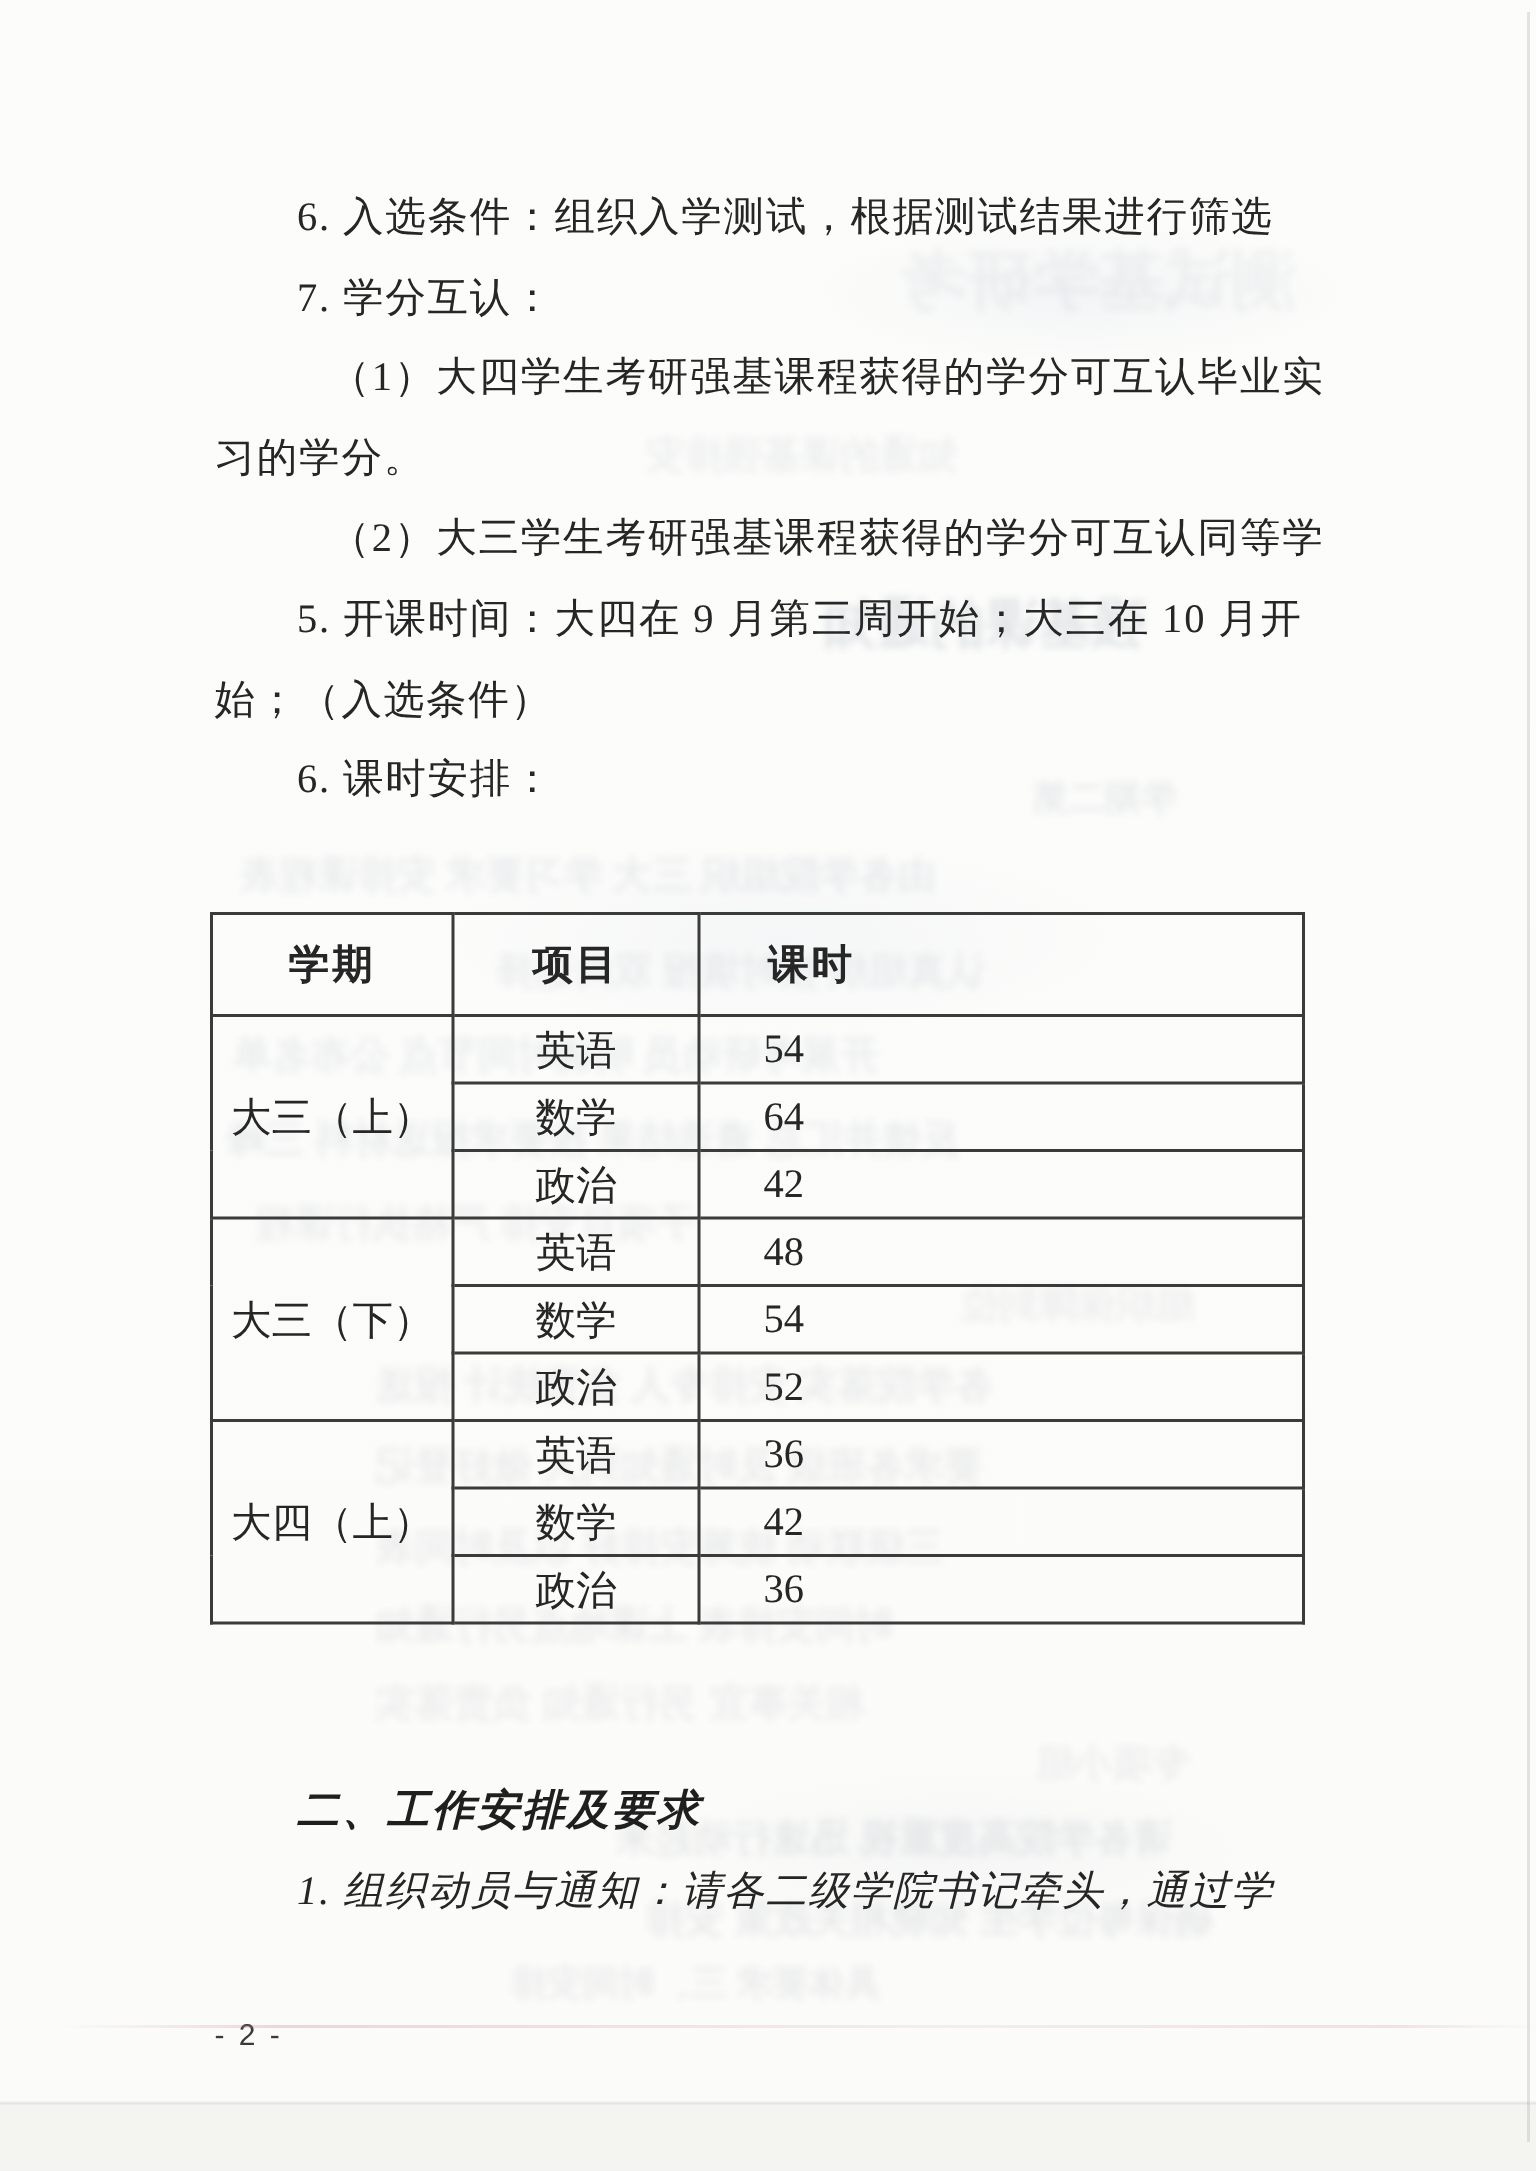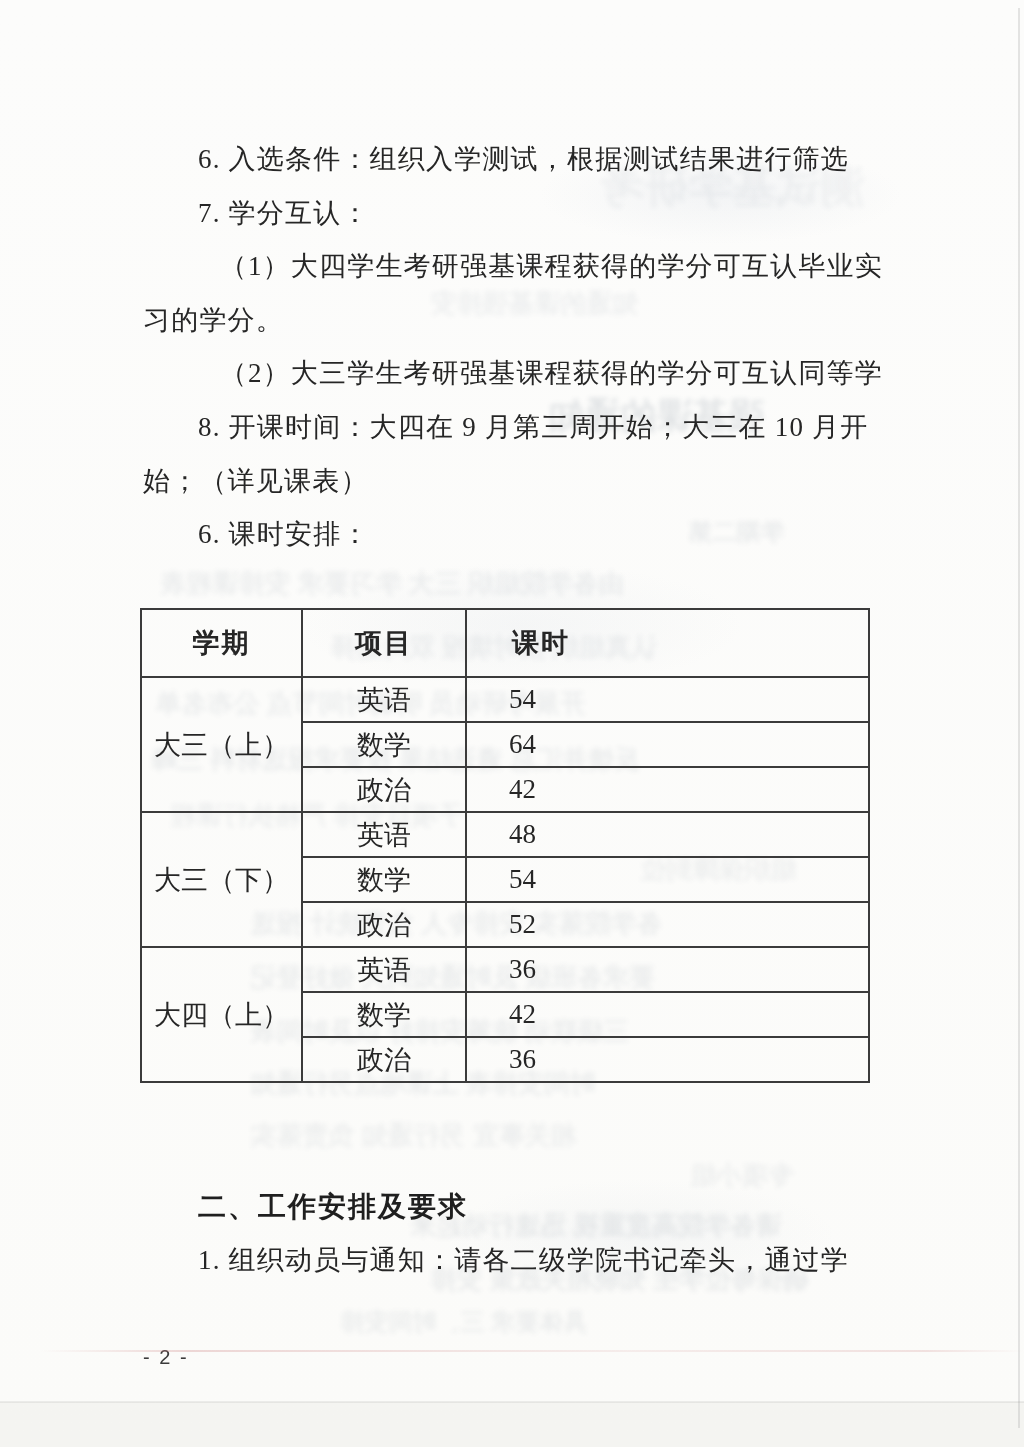--- a/index.html
+++ b/index.html
@@ -15,27 +15,27 @@
       linear-gradient(#fcfcfb,#fbfbf9);
   }
 
   .bleed-layer { position:absolute; inset:0; pointer-events:none; }
   .bleed {
     position:absolute; white-space:nowrap; font-weight:bold;
     color:#4e5f72; transform:scaleX(-1); filter:blur(2.5px);
     font-family:"Liberation Sans","DejaVu Sans",sans-serif;
   }
 
-  .body-text { position:absolute; left:143px; top:133px; width:740px; font-size:27px; }
+  .body-text { position:absolute; left:143px; top:118px; width:740px; font-size:27px; }
   .line { height:53.6px; line-height:53.6px; white-space:nowrap; letter-spacing:1.2px; }
   .ind0 { padding-left:0; }
   .ind1 { padding-left:29px;text-align:right; }
   .ind2 { padding-left:55px; }
 
-  .after-table-text { position:absolute; left:143px; top:1180px; width:740px; font-size:27px; }
+  .after-table-text { position:absolute; left:143px; top:1180px; width:740px; font-size:27px;font-style:italic; }
   .section-heading {
     height:53.6px; line-height:53.6px; padding-left:55px;
     font-weight:bold; font-size:28px; letter-spacing:2px; white-space:nowrap;
     font-family:"Liberation Sans","DejaVu Sans",sans-serif; color:#1f1f1f;
   }
 
   table.schedule {
     position:absolute; left:140px; top:608px; width:728px;
     border-collapse:collapse; table-layout:fixed; font-size:27px; color:#262626;
   }
@@ -98,22 +98,22 @@
       <span class="bleed" style="left: 430px; top: 1262px; font-size: 26px; opacity: 0.1;">确保每位学生 知晓相关政策 安排</span>
       <span class="bleed" style="left: 340px; top: 1306px; font-size: 24px; opacity: 0.09;">具体要求 三、时间安排</span>
     </div>
 
   <div class="body-text">
       <div class="line ind2">6. 入选条件：组织入学测试，根据测试结果进行筛选</div>
       <div class="line ind2">7. 学分互认：</div>
       <div class="line ind1">（1）大四学生考研强基课程获得的学分可互认毕业实</div>
       <div class="line ind0">习的学分。</div>
       <div class="line ind1">（2）大三学生考研强基课程获得的学分可互认同等学</div>
-      <div class="line ind2">8. 开课时间：大四在 9 月第三周开始；大三在 10 月开</div>
-      <div class="line ind0">始；（详见课表）</div>
+      <div class="line ind2">5. 开课时间：大四在 9 月第三周开始；大三在 10 月开</div>
+      <div class="line ind0">始；（入选条件）</div>
       <div class="line ind2">6. 课时安排：</div>
     </div>
 
   <table class="schedule">
     <colgroup>
       <col class="col-semester">
       <col class="col-subject">
       <col class="col-hours">
     </colgroup>
     <tbody>

